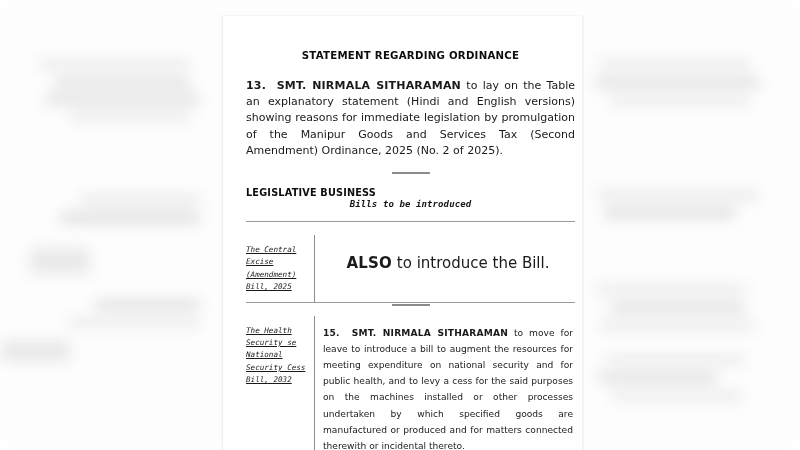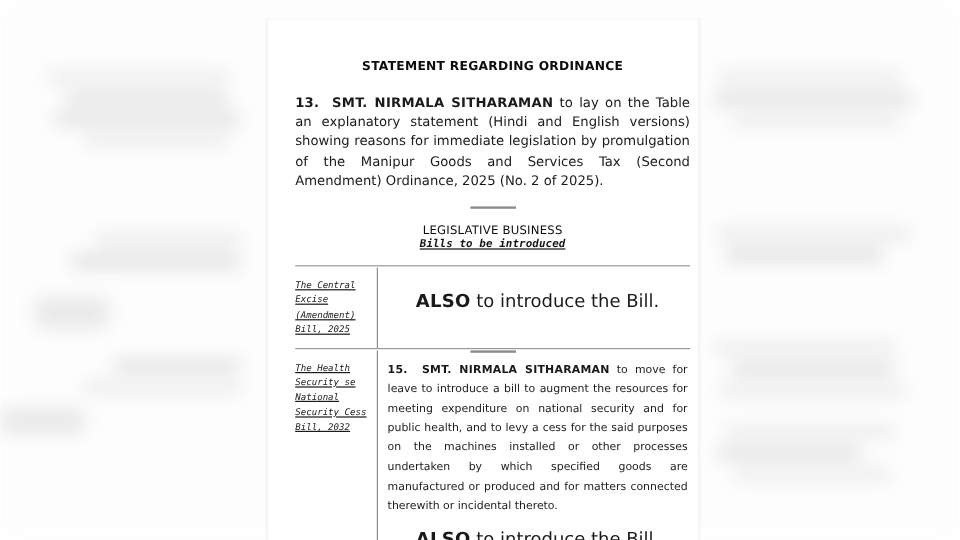--- a/index.html
+++ b/index.html
@@ -99,44 +99,43 @@
 
   .rule-short {
     width: 38px;
     height: 2px;
     background: #8c8c8c;
     margin: 13px auto 0 auto;
   }
 
   .section-heading {
     margin: 13px 0 0 0;
-    text-align: center;
+    text-align: left;
     font-size: 9.7px;
-    font-weight: normal;
+    font-weight: bold;
     letter-spacing: .2px;
     color: #0d0d0d;
   }
   .section-sub {
     margin: 1px 0 0 0;
     text-align: center;
     font-size: 9px;
     font-family: "DejaVu Sans Mono", monospace;
     font-style: italic;
     font-weight: bold;
-    text-decoration: underline;
     letter-spacing: .1px;
     color: #151515;
   }
 
   
   .bill-row {
     position: relative;
     display: flex;
     margin-top: 12px;
-    padding-top: 2px;
+    padding-top: 14px;
   }
   .bill-row + .bill-row { margin-top: 0; }
 
   .row-divider {
     position: absolute;
     left: 0;
     right: 0;
     top: 0;
     height: 1px;
     background: #9a9a9a;

